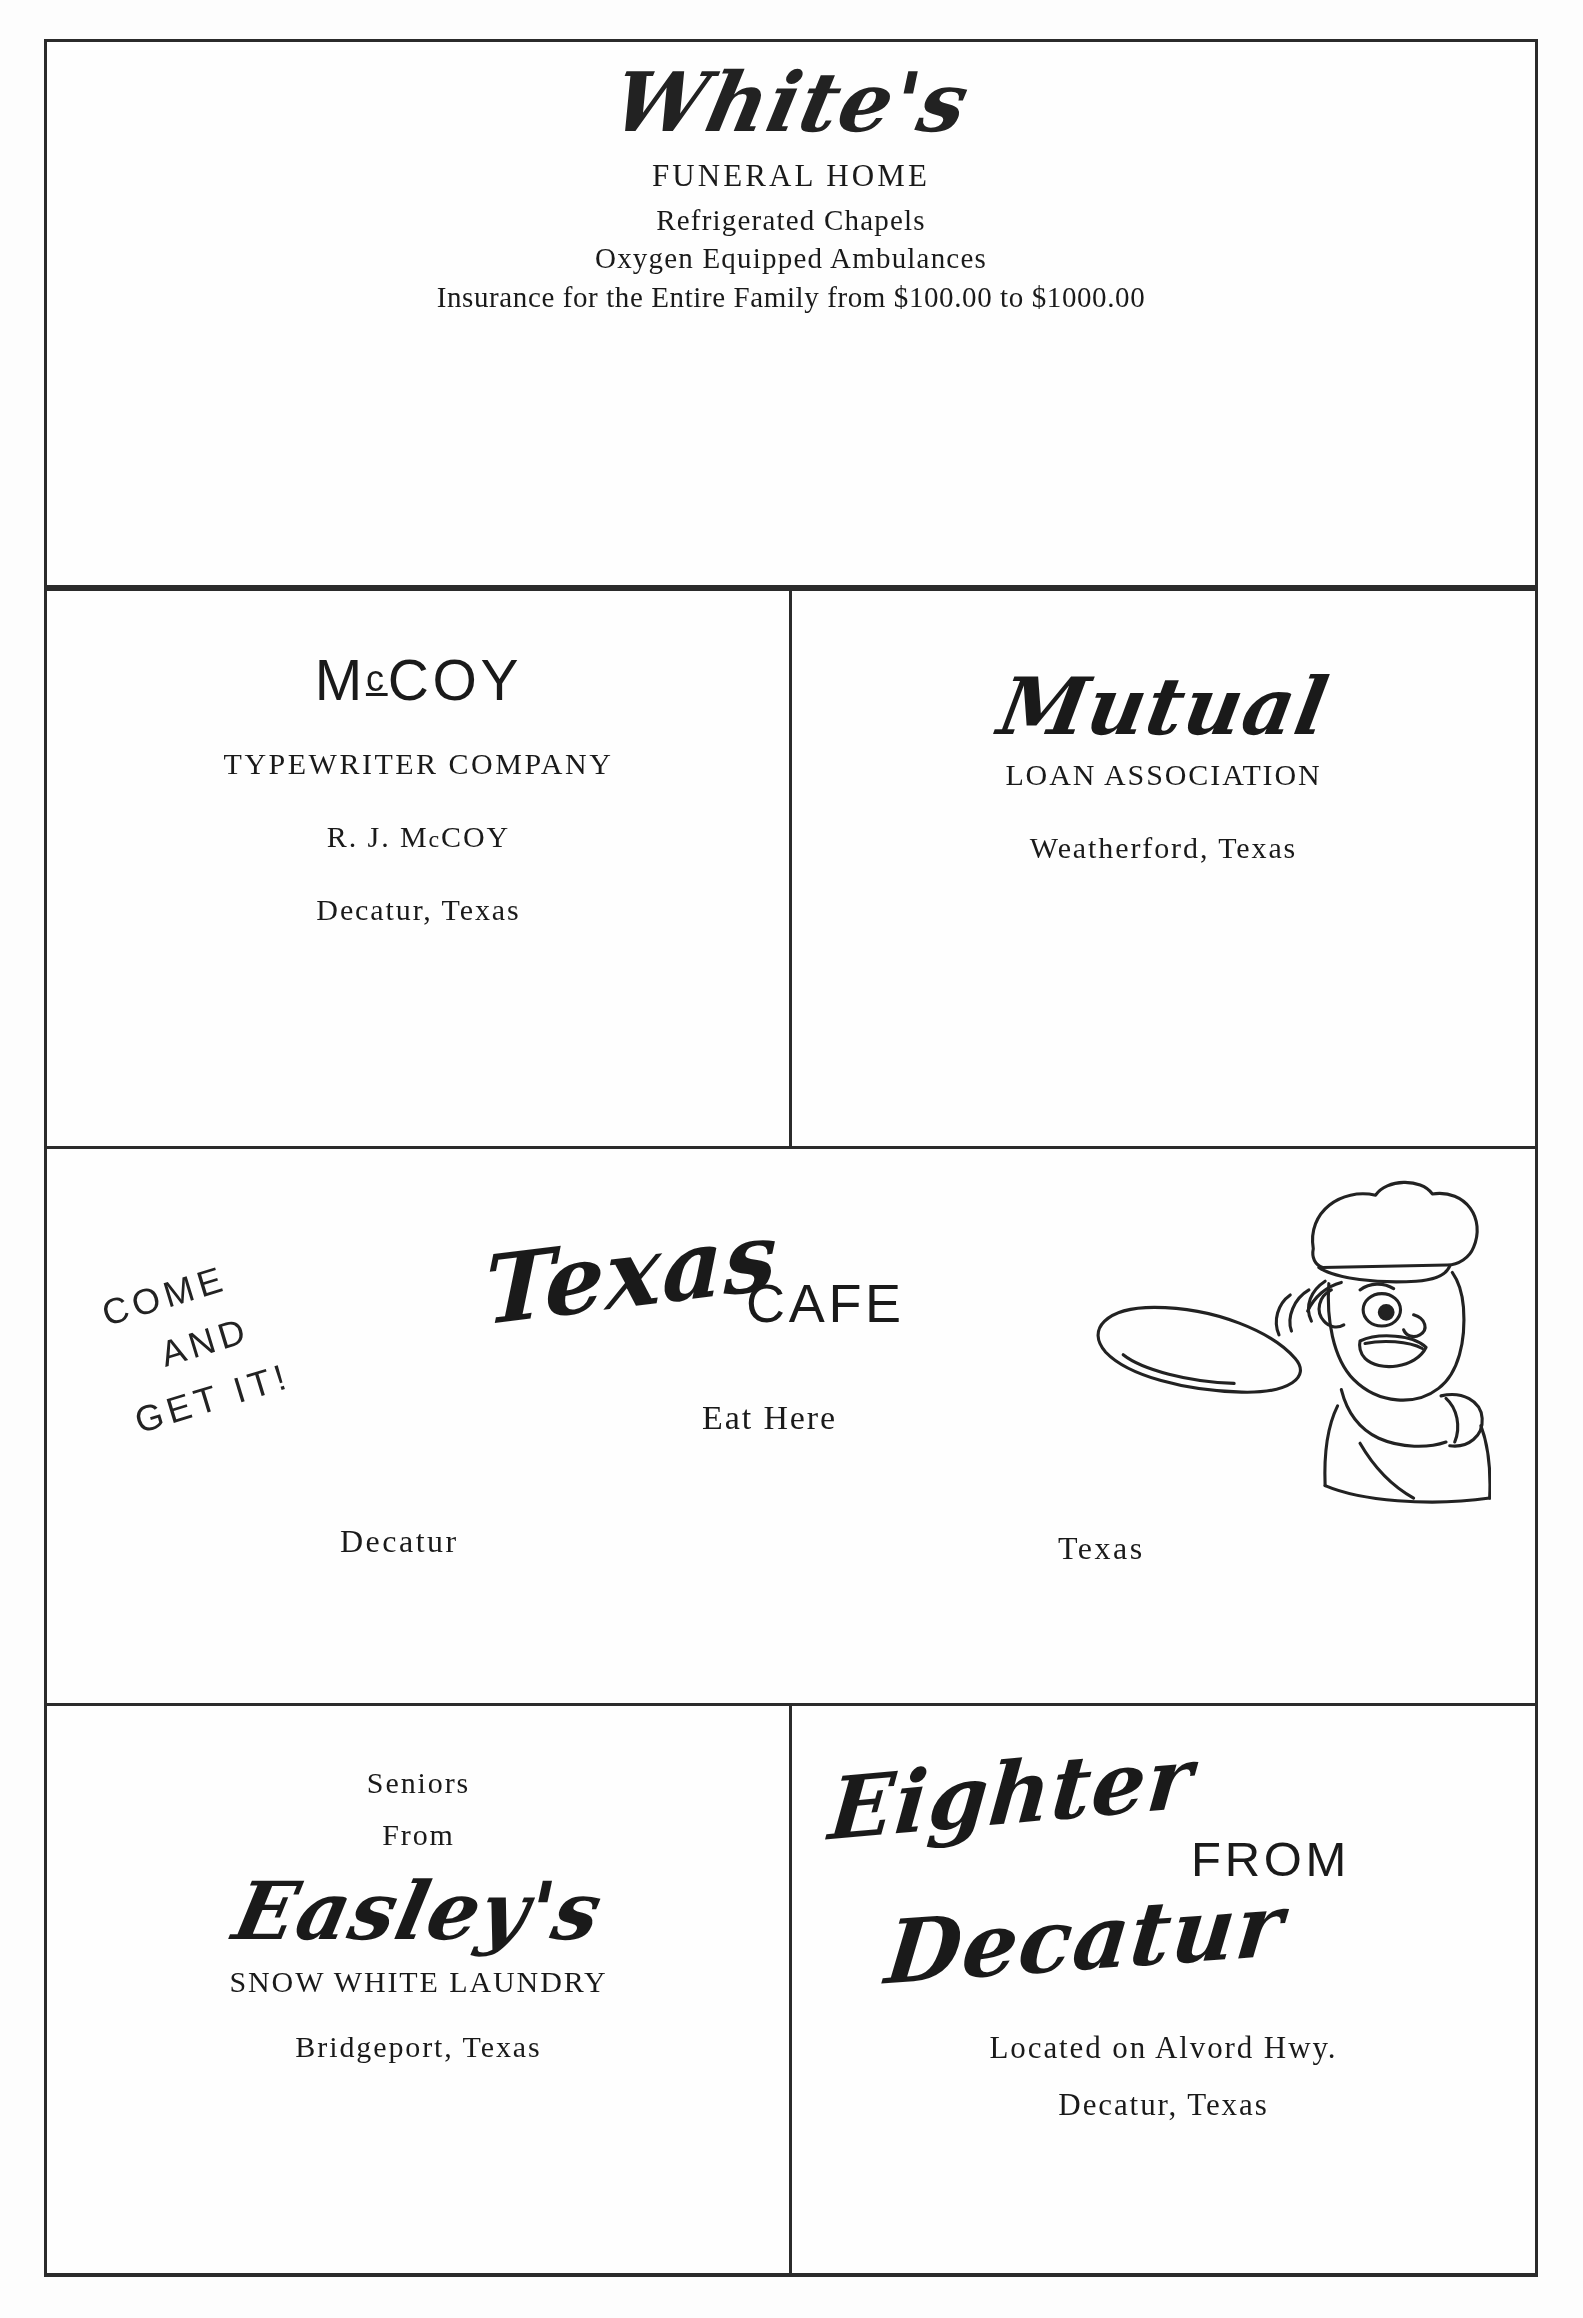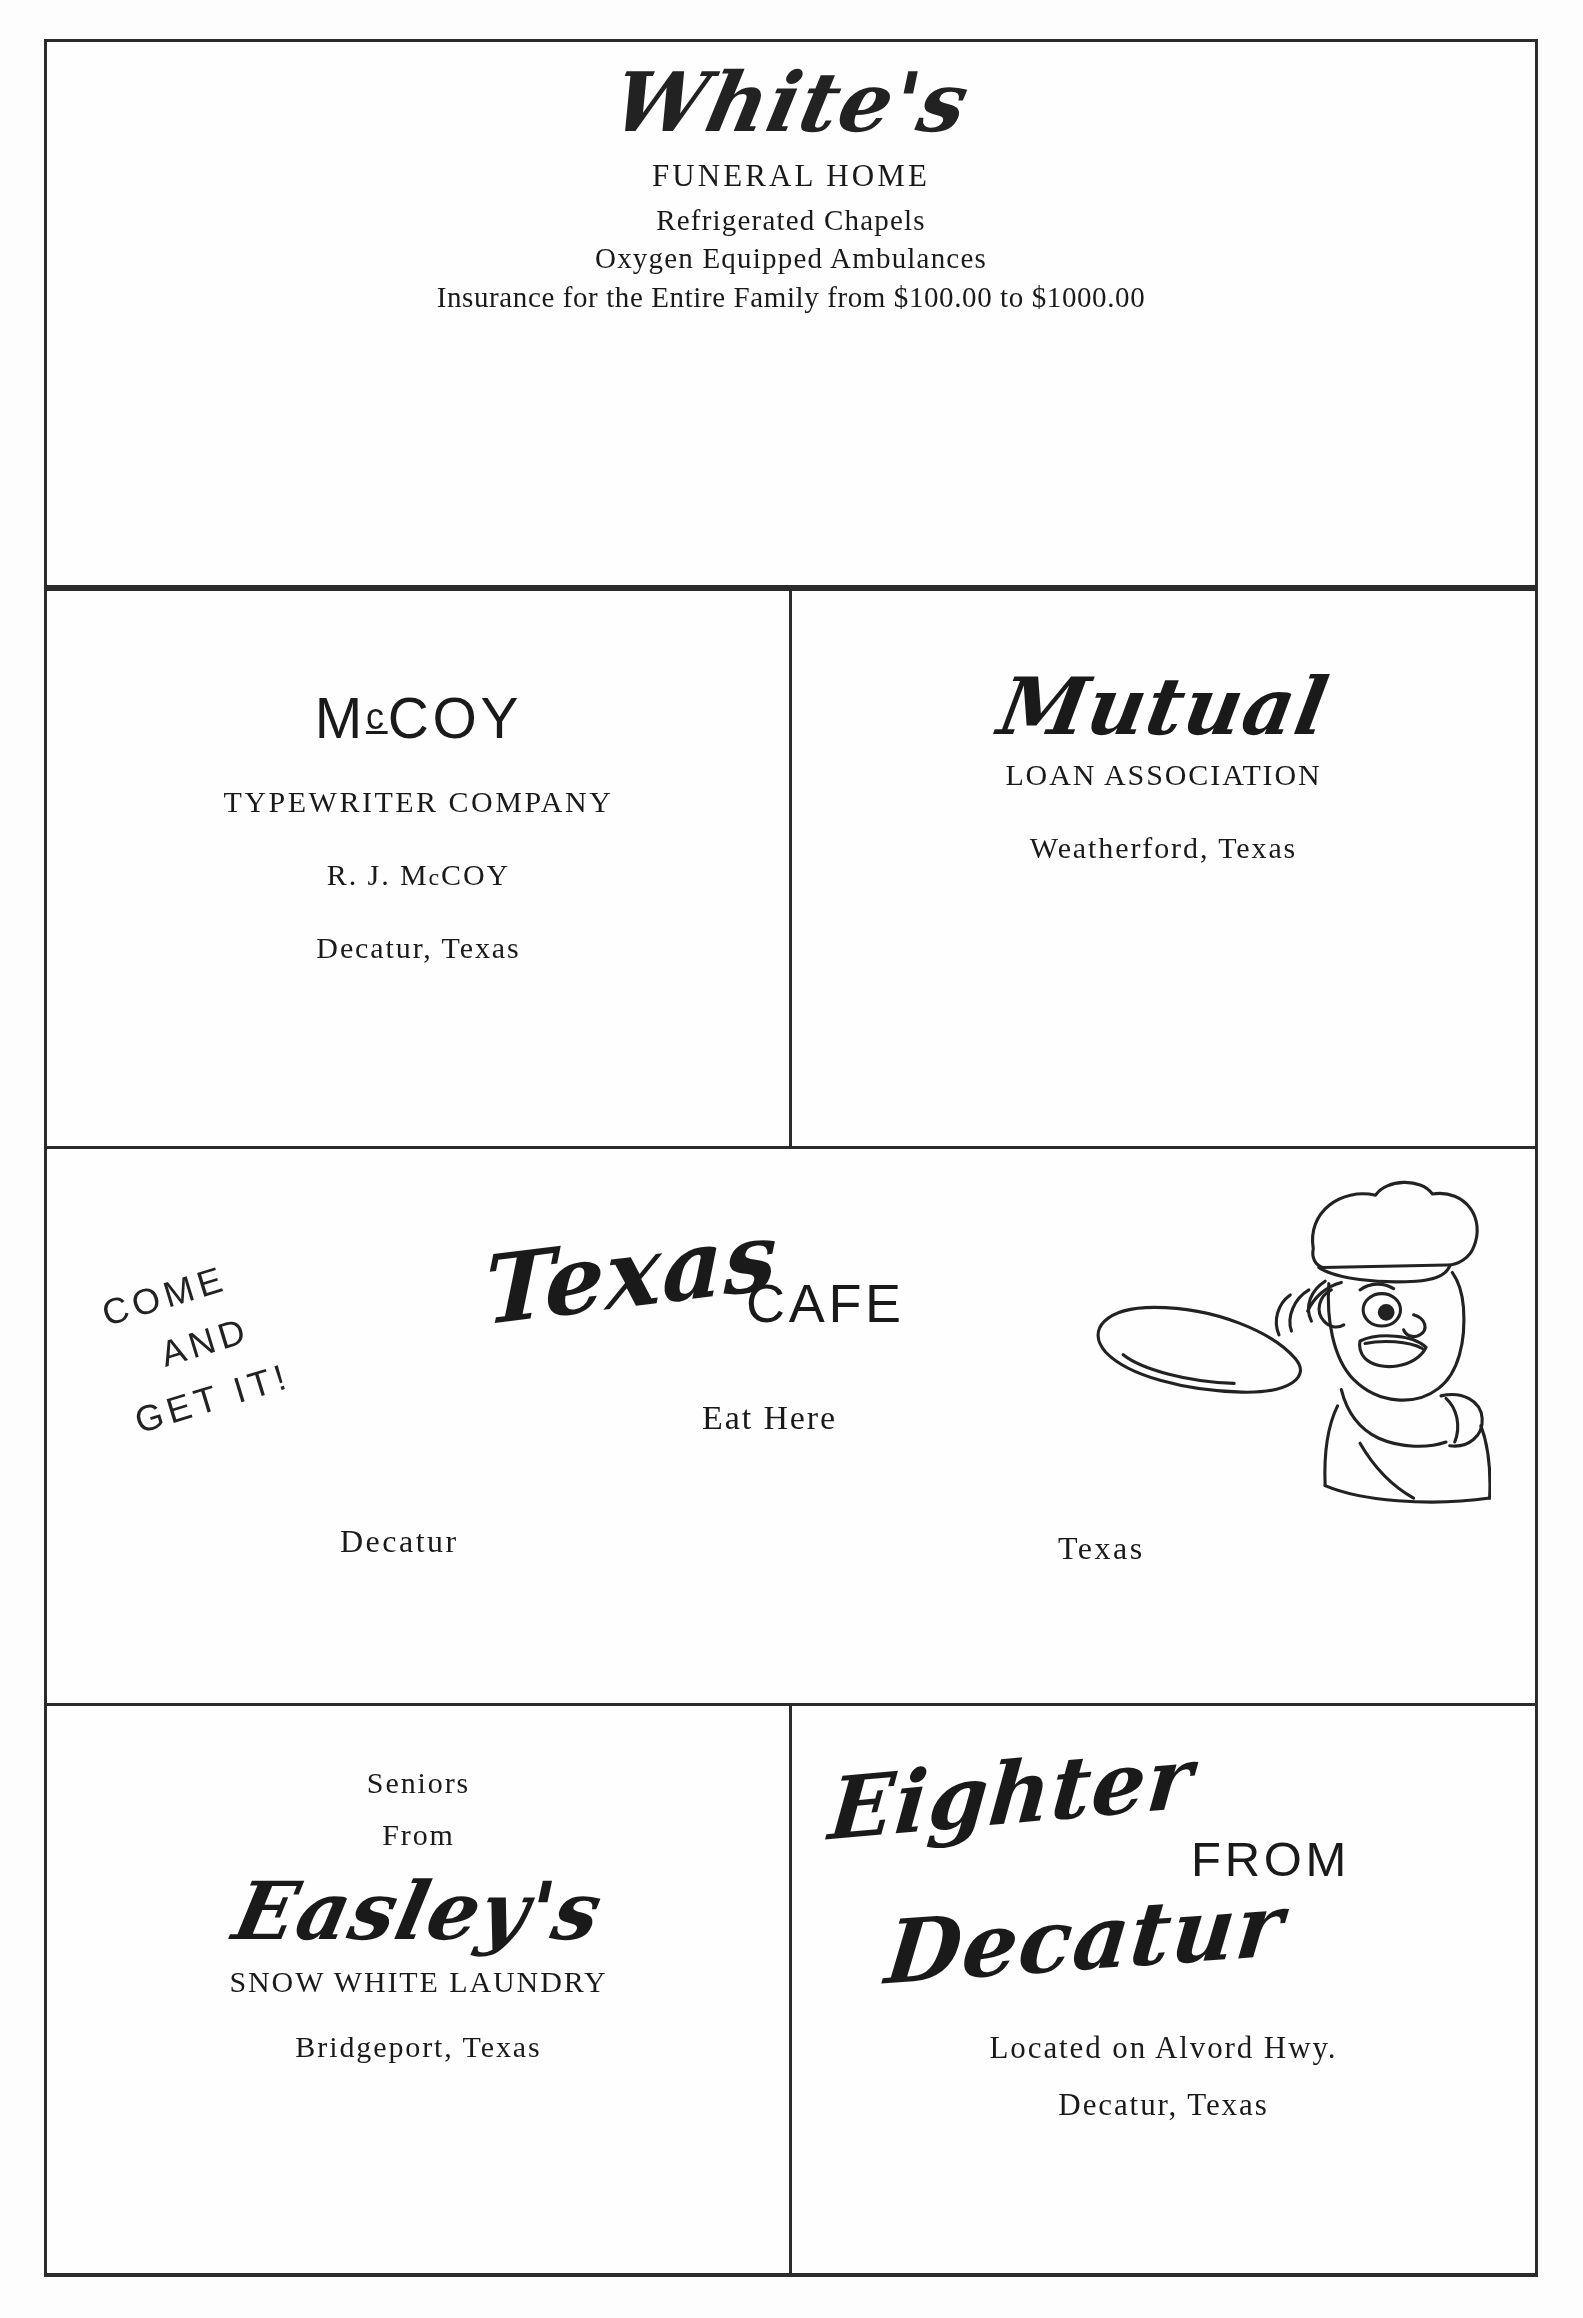--- a/index.html
+++ b/index.html
@@ -134,21 +134,21 @@
   }
   .whites-col { text-align: center; line-height: 1.35; }
   .whites-ins {
     margin-top: 6.2px;
     font-size: 29px;
     letter-spacing: 0.6px;
   }
 
   
   .mccoy-inner {
-    padding-top: 94px;
+    padding-top: 56px;
     text-align: center;
   }
   .mccoy-logo {
     font-size: 57px;
     letter-spacing: 3.7px;
     font-family: "Liberation Sans", sans-serif;
     font-weight: 300;
   }
   .mccoy-logo .sm { font-size: 36px; vertical-align: 8.7px; text-decoration: underline; }
   .mccoy-line2 {

